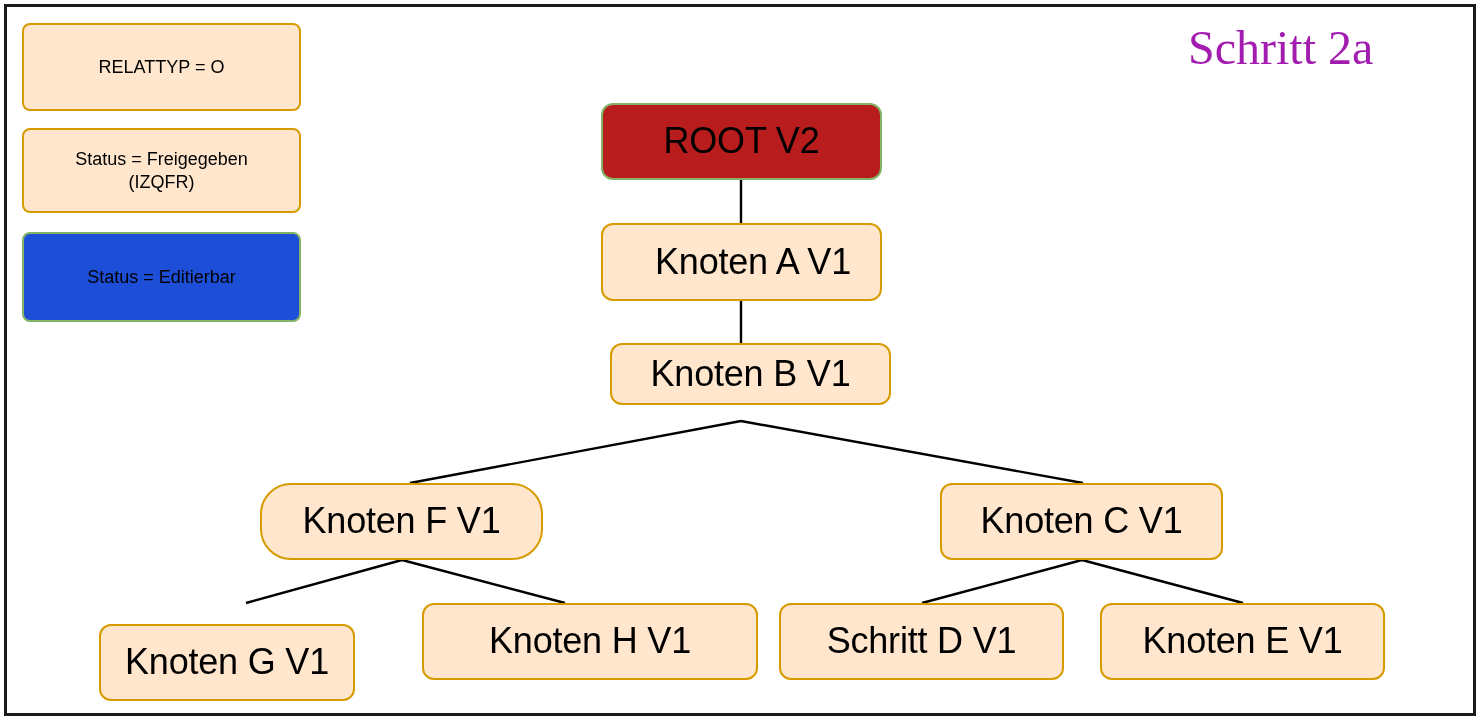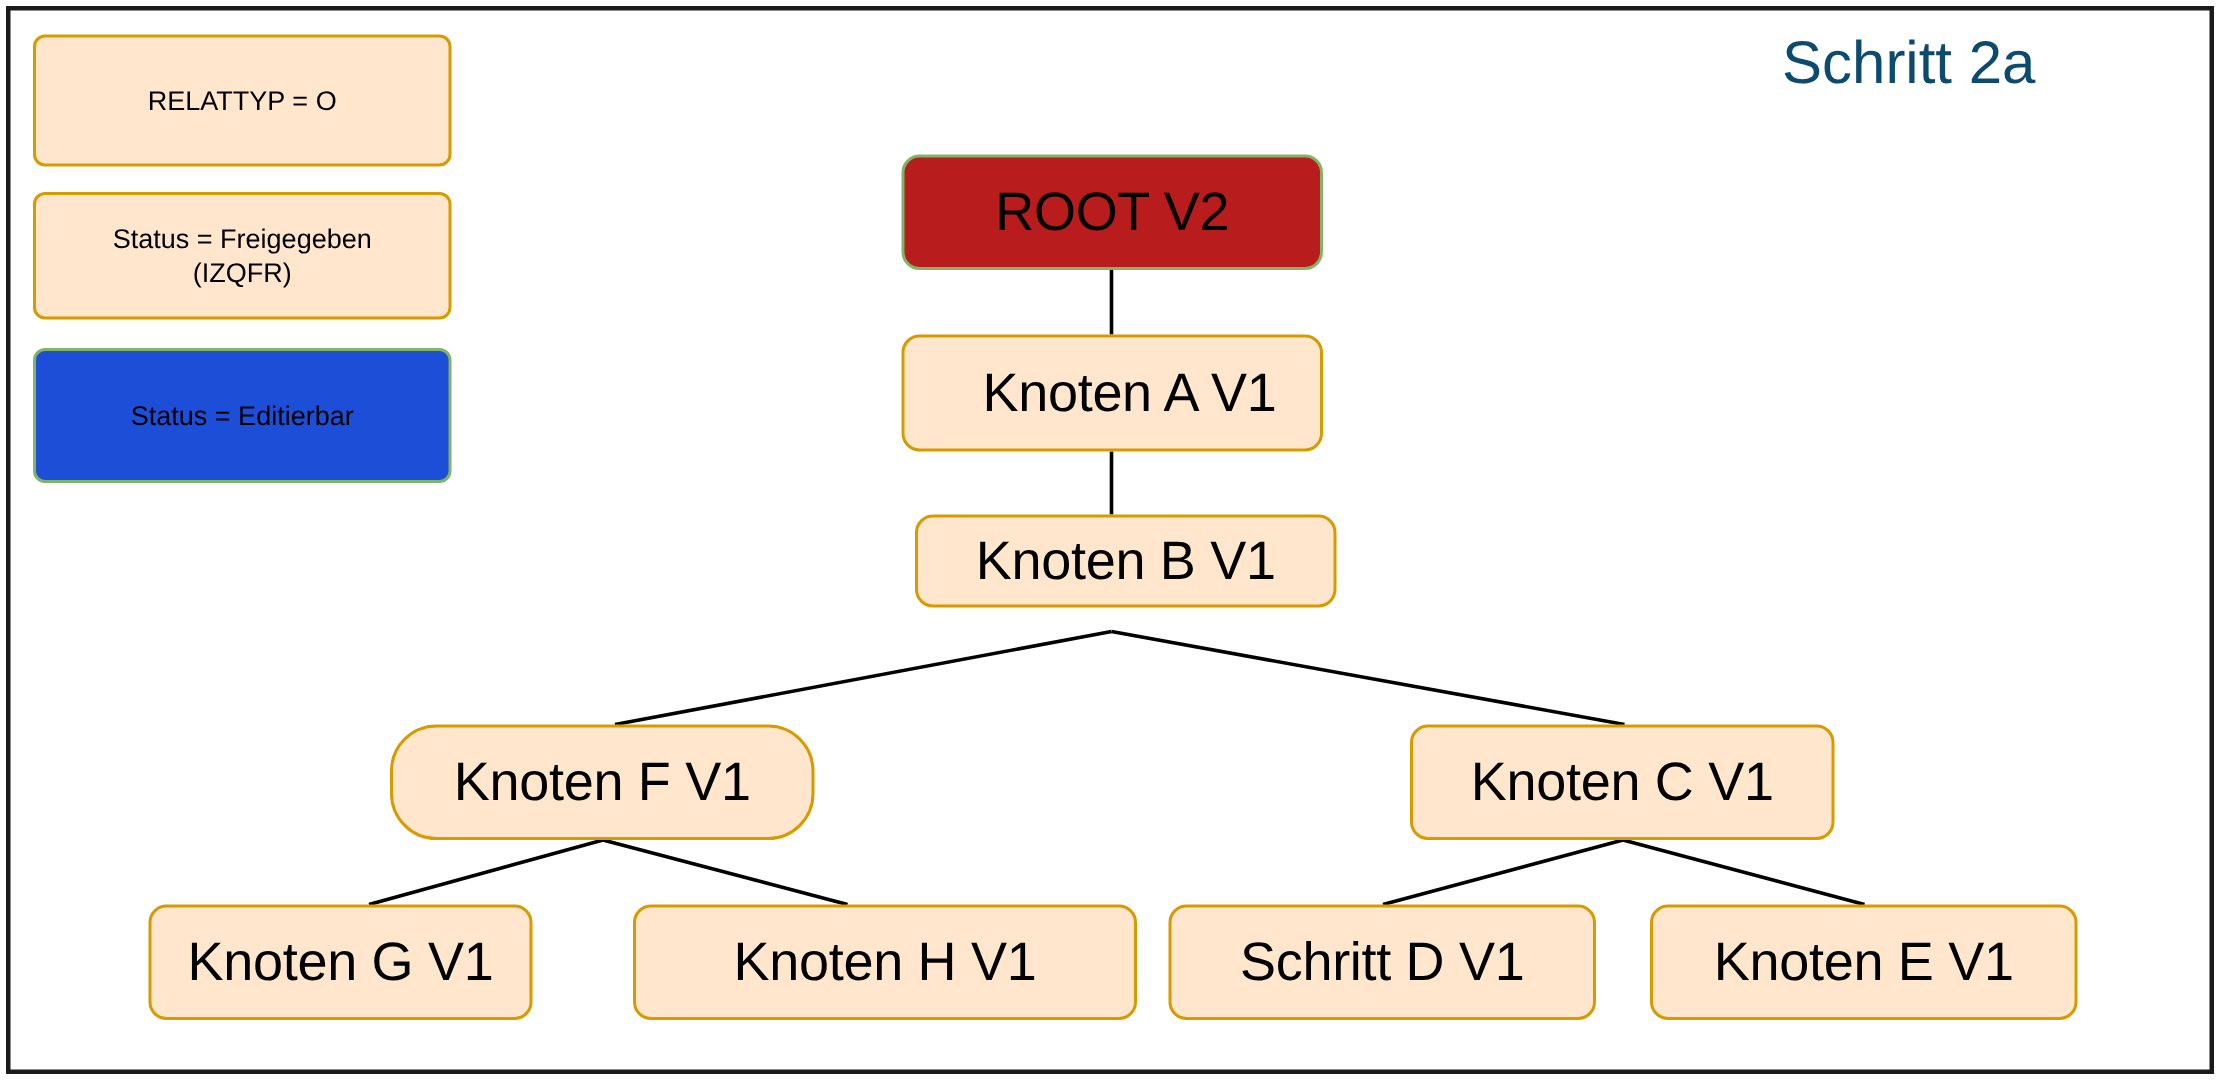--- a/index.html
+++ b/index.html
@@ -76,23 +76,24 @@
   .legend-box.orange {
     background: #ffe6cc;
     border: 2.5px solid #d79b00;
   }
   .legend-box.green {
     background: #1d4ed8;
     border: 2.5px solid #82b366;
   }
   #step-title {
     position: absolute;
-    color: #0c4a6e;
-    font-size: 40px;
+    color: #a21caf;
+    font-size: 48px;
     white-space: nowrap;
+    font-family: Liberation Serif, serif;
   }
 </style>
 </head>
 <body>
 
 <div id="canvas" style="background: rgb(255, 255, 255);">
 
   <div id="frame" style="left: 4px; top: 4px; width: 1472px; height: 712px; border-color: rgb(26, 26, 26);"></div>
 
   <svg id="edge-layer" viewBox="0 0 1482 722" xmlns="http://www.w3.org/2000/svg">
@@ -127,21 +128,21 @@
       </div>
       <div class="node tree-node orange" style="left: 610px; top: 343px; width: 281px; height: 62px;">
         <span>Knoten B V1</span>
       </div>
       <div class="node tree-node orange" style="left: 260px; top: 483px; width: 283px; height: 77px; border-radius: 31px;">
         <span>Knoten F V1</span>
       </div>
       <div class="node tree-node orange" style="left: 940px; top: 483px; width: 283px; height: 77px;">
         <span>Knoten C V1</span>
       </div>
-      <div class="node tree-node orange" style="left: 99px; top: 603px; width: 256px; height: 77px;">
+      <div class="node tree-node orange" style="left: 99px; top: 624px; width: 256px; height: 77px;">
         <span>Knoten G V1</span>
       </div>
       <div class="node tree-node orange" style="left: 422px; top: 603px; width: 336px; height: 77px;">
         <span>Knoten H V1</span>
       </div>
       <div class="node tree-node orange" style="left: 779px; top: 603px; width: 285px; height: 77px;">
         <span>Schritt D V1</span>
       </div>
       <div class="node tree-node orange" style="left: 1100px; top: 603px; width: 285px; height: 77px;">
         <span>Knoten E V1</span>

